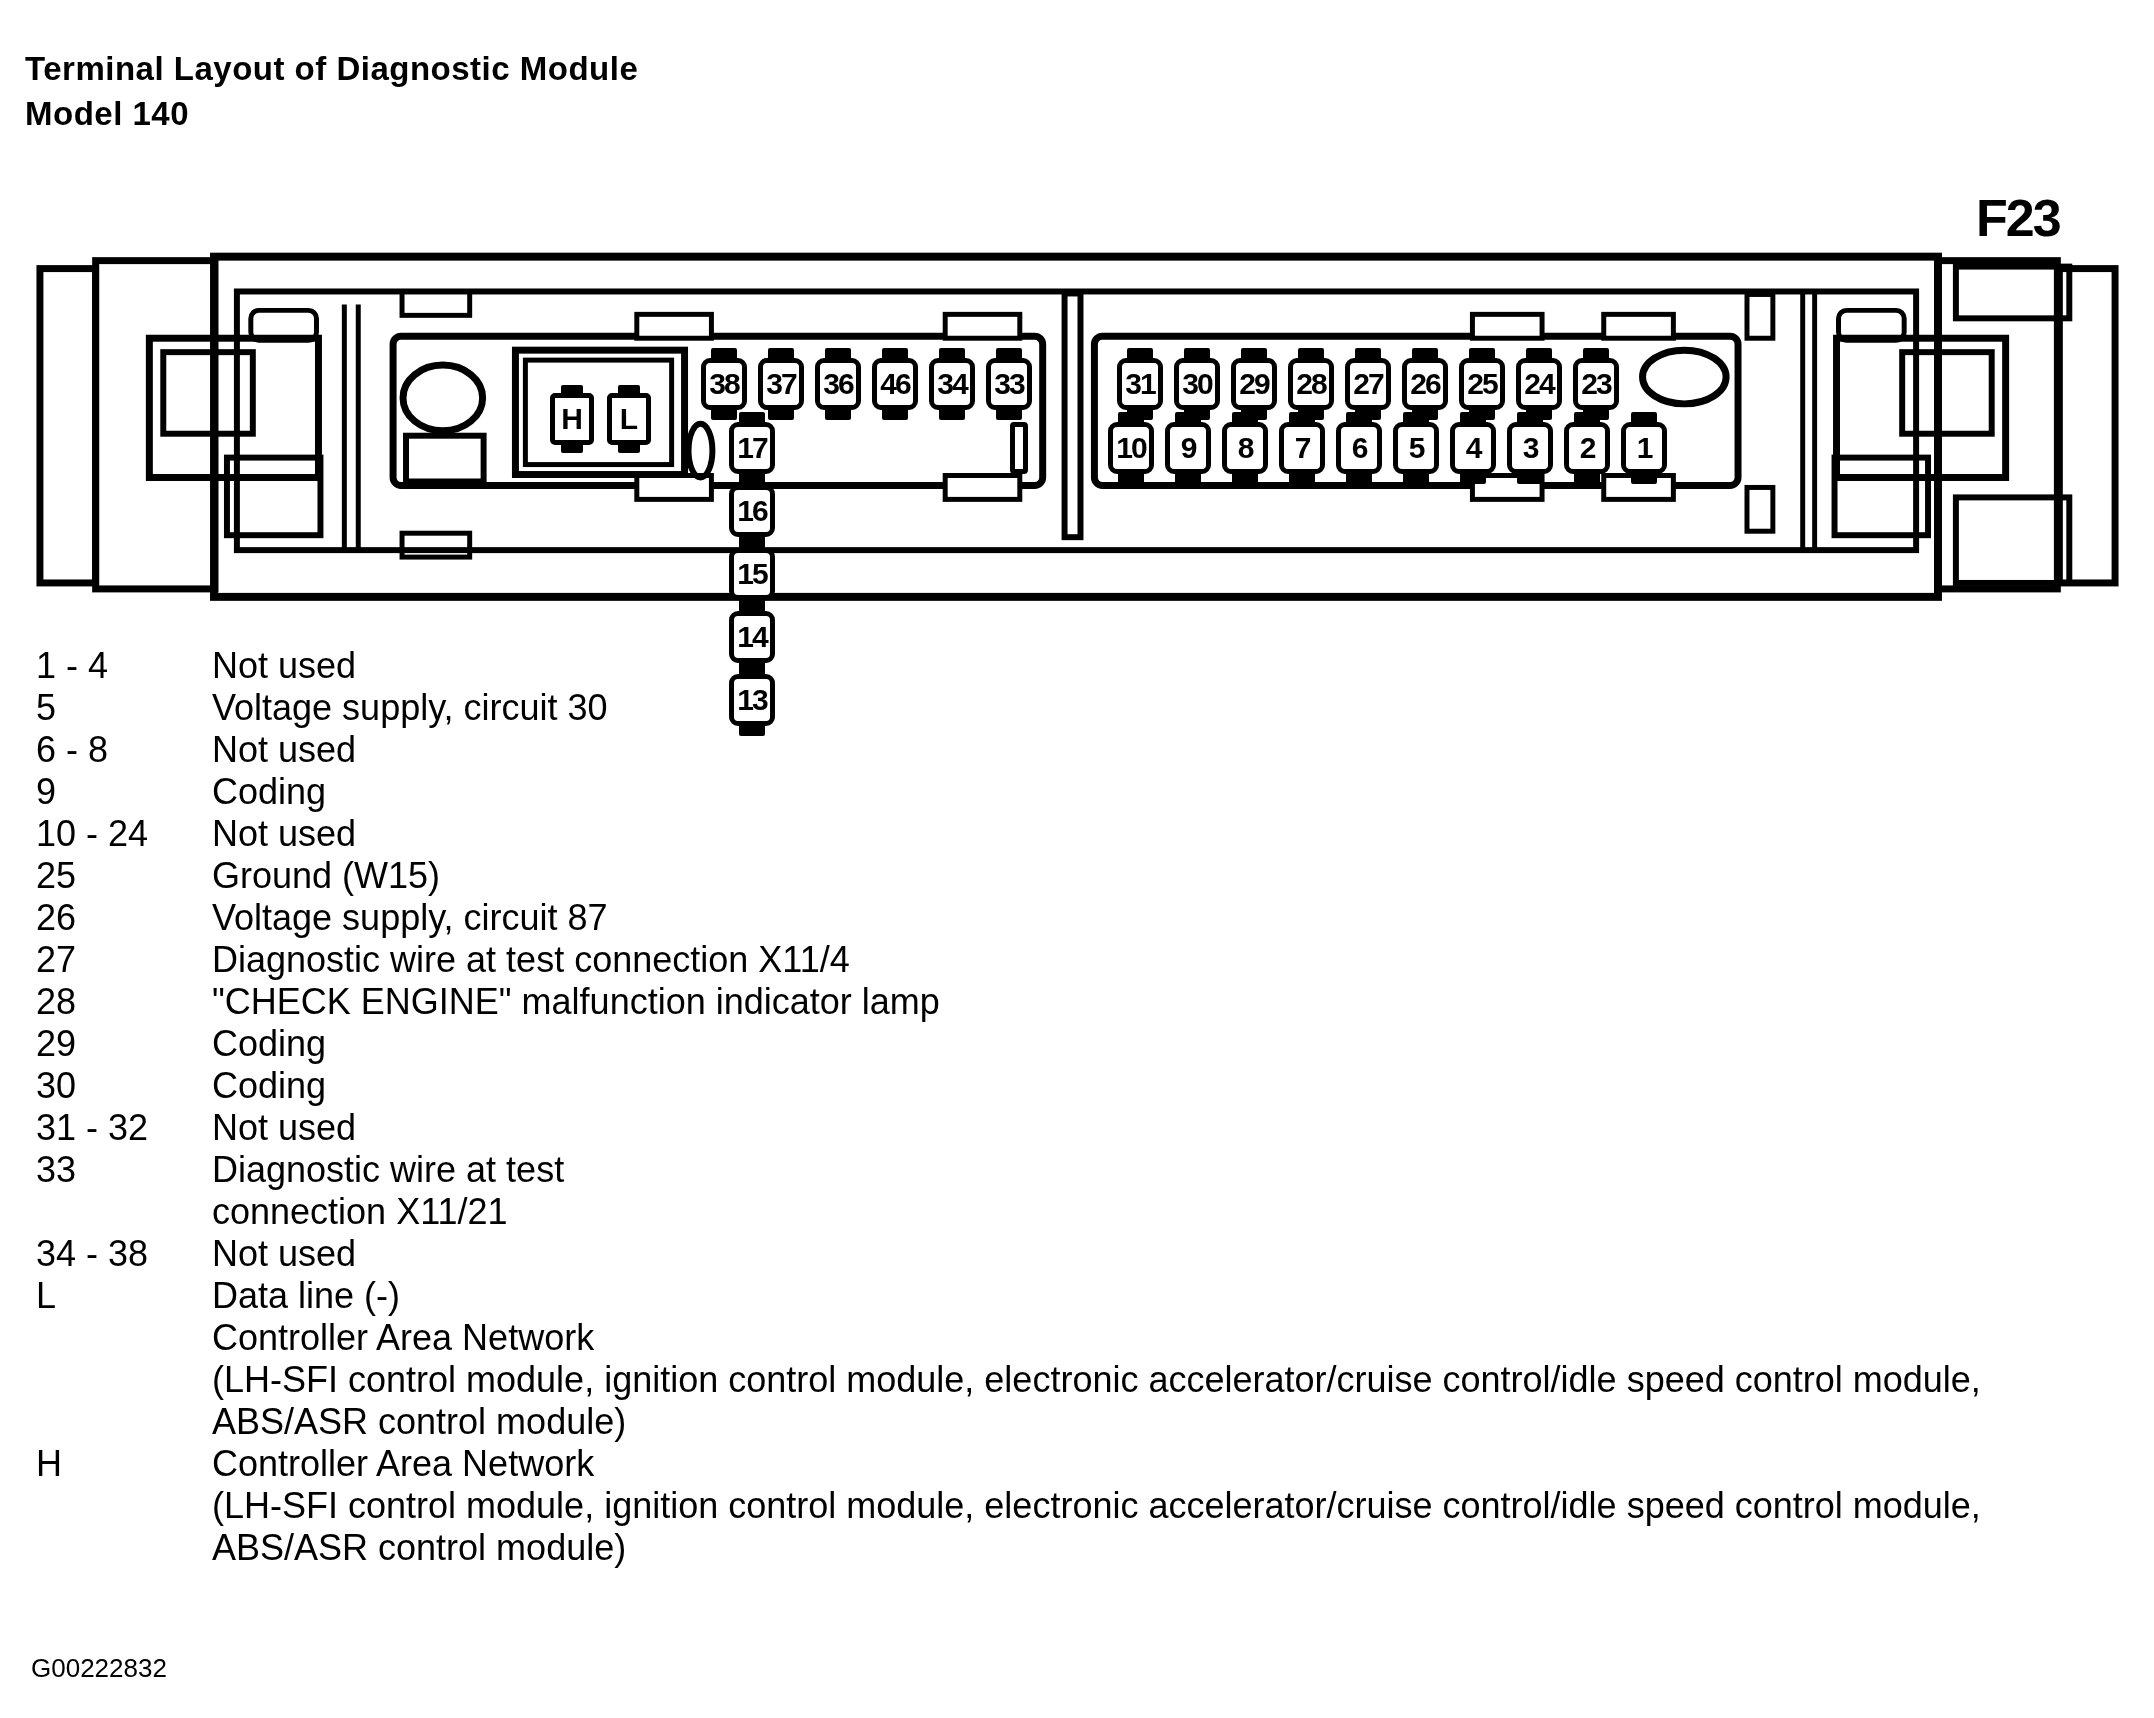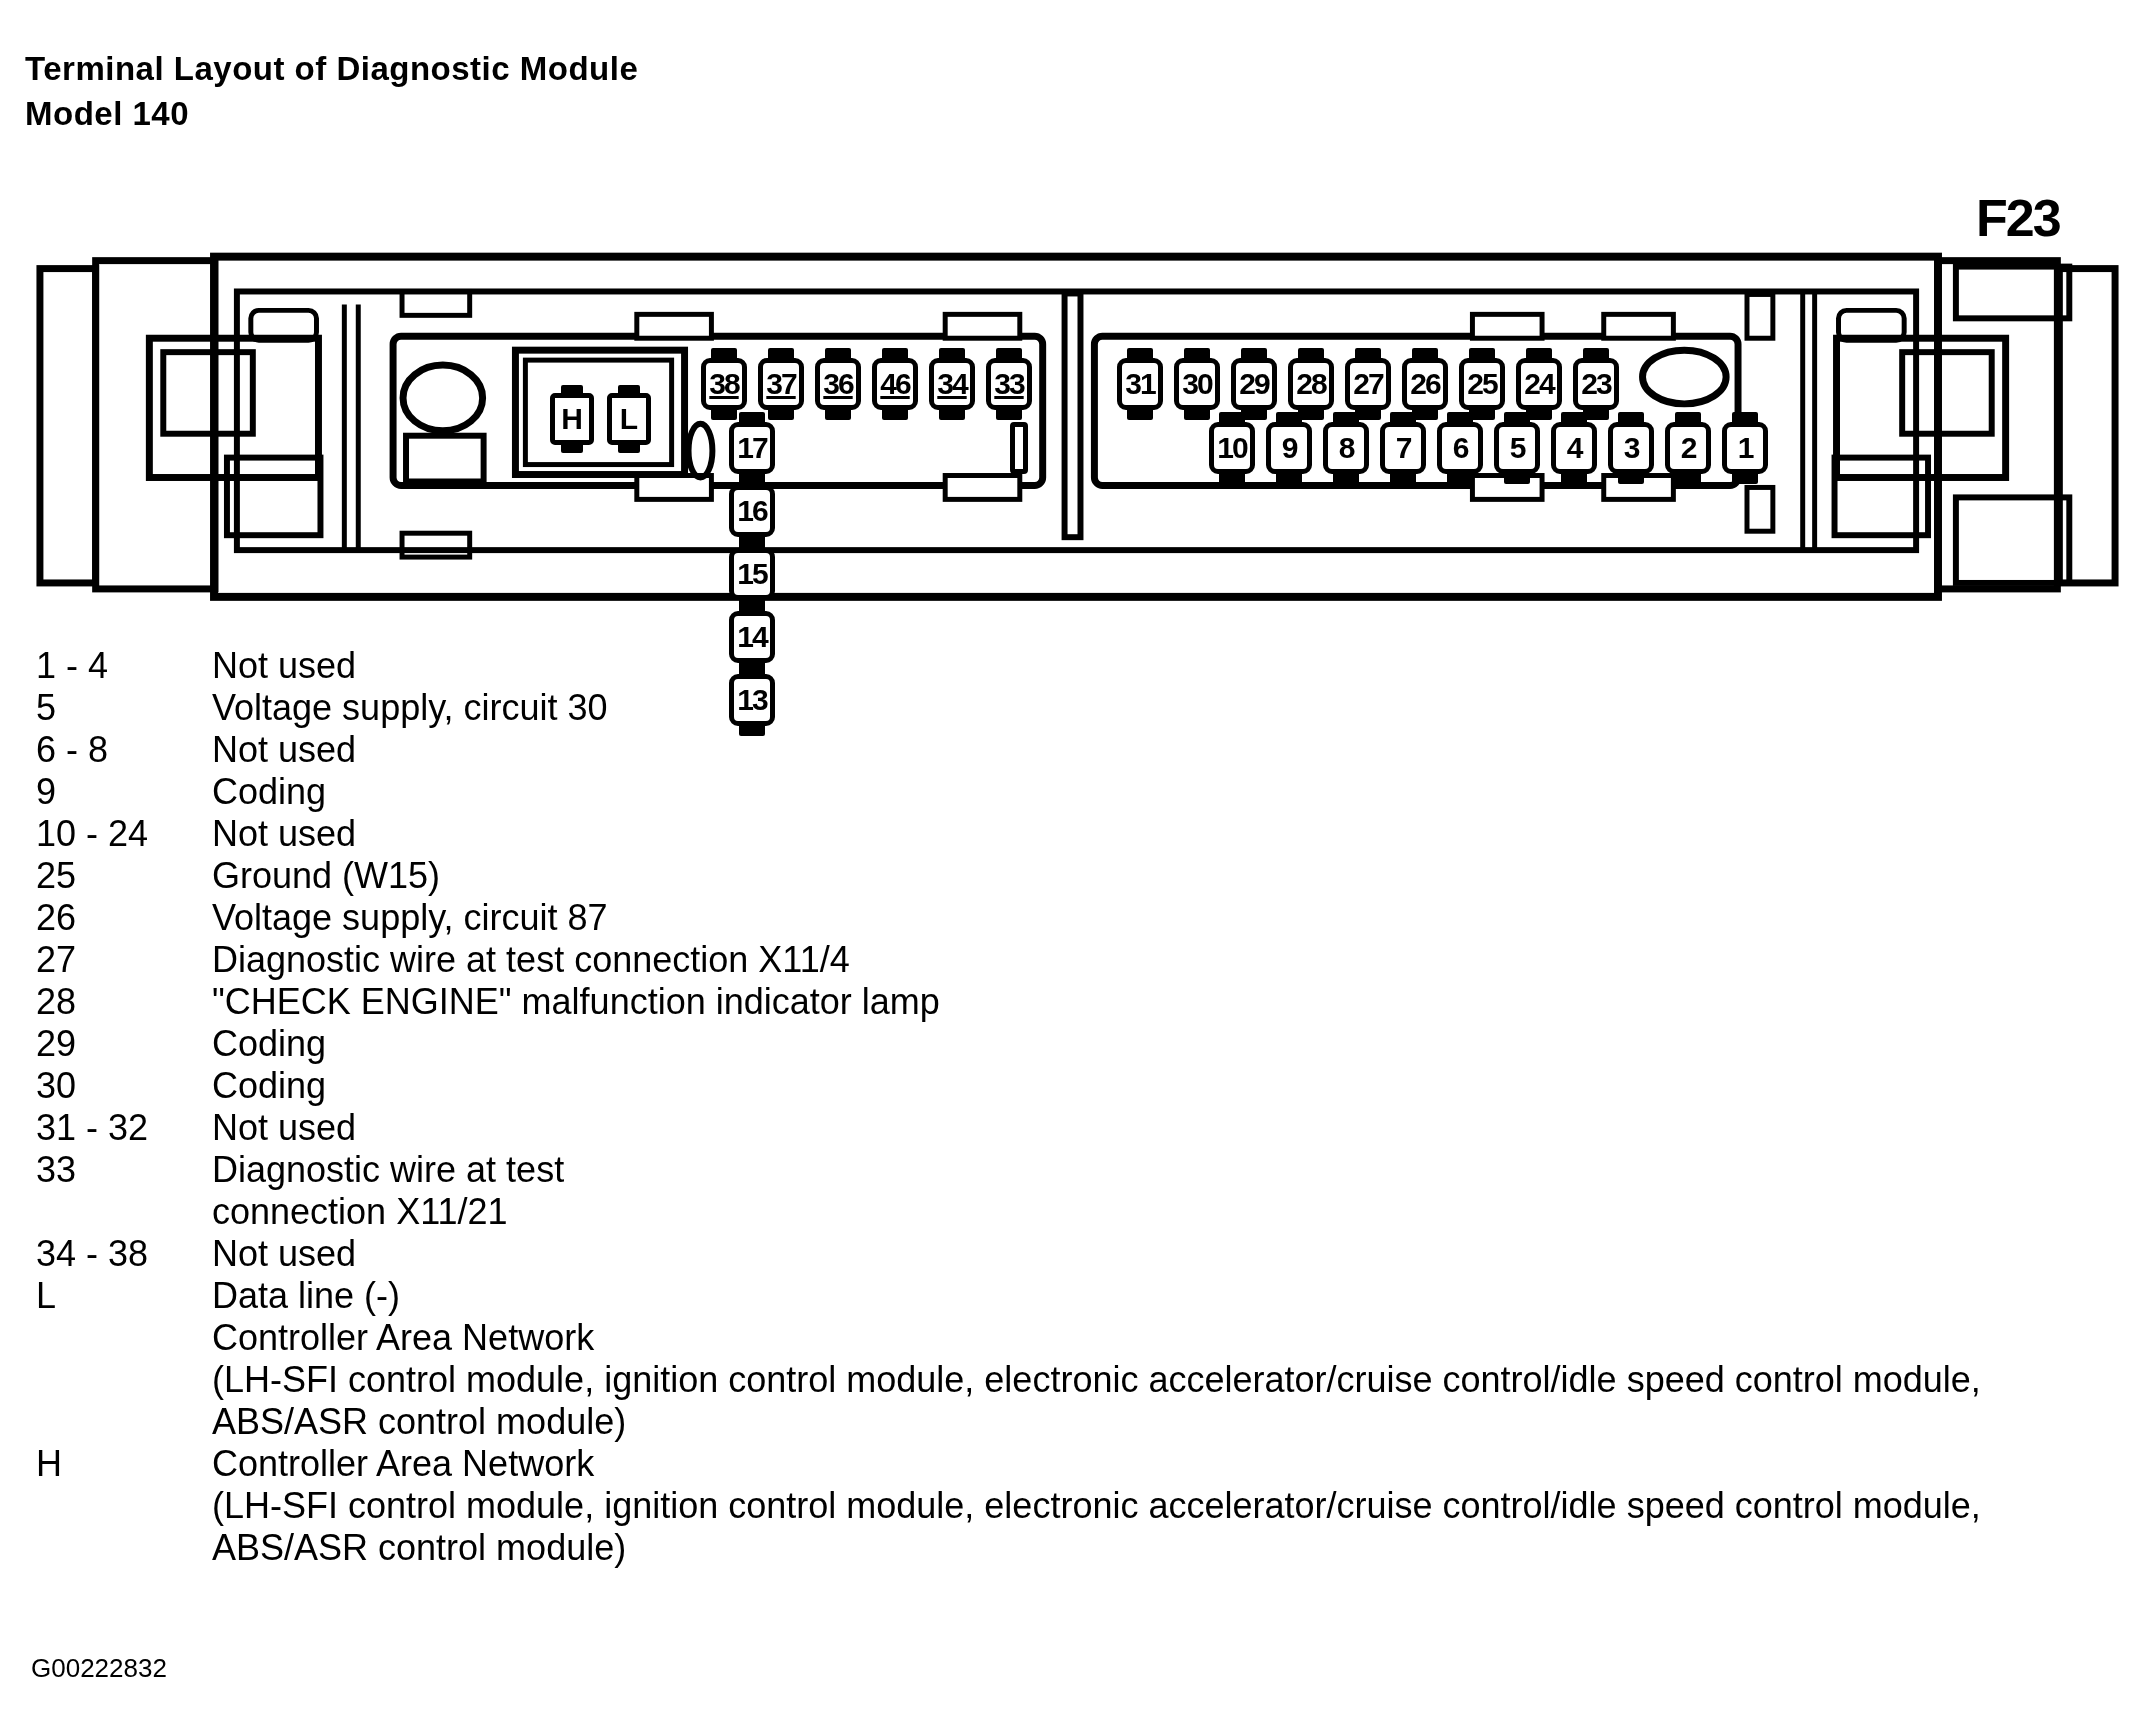--- a/index.html
+++ b/index.html
@@ -131,21 +131,21 @@
       <rect x="1070" y="295" width="16" height="245" stroke-width="6"></rect>
       <ellipse cx="1693" cy="379" rx="42" ry="27" stroke-width="7"></ellipse>
     </g>
   </svg>
 
   <div class="term-row hl-row" style="left:550px; top:393px;">
       <span class="terminal">H</span>
       <span class="terminal">L</span>
     </div>
 
-  <div class="term-row" style="left:701px; top:358px;text-decoration:underline;">
+  <div class="term-row" style="left:701px; top:358px;">
       <span class="terminal">38</span>
       <span class="terminal">37</span>
       <span class="terminal">36</span>
       <span class="terminal">46</span>
       <span class="terminal">34</span>
       <span class="terminal">33</span>
     </div>
   <div class="term-row" style="left:729px; top:422px;flex-direction:column;">
       <span class="terminal">17</span>
       <span class="terminal">16</span>
@@ -159,21 +159,21 @@
       <span class="terminal">31</span>
       <span class="terminal">30</span>
       <span class="terminal">29</span>
       <span class="terminal">28</span>
       <span class="terminal">27</span>
       <span class="terminal">26</span>
       <span class="terminal">25</span>
       <span class="terminal">24</span>
       <span class="terminal">23</span>
     </div>
-  <div class="term-row" style="left:1209px; top:422px;">
+  <div class="term-row" style="left:1108px; top:422px;">
       <span class="terminal">10</span>
       <span class="terminal">9</span>
       <span class="terminal">8</span>
       <span class="terminal">7</span>
       <span class="terminal">6</span>
       <span class="terminal">5</span>
       <span class="terminal">4</span>
       <span class="terminal">3</span>
       <span class="terminal">2</span>
       <span class="terminal">1</span>

